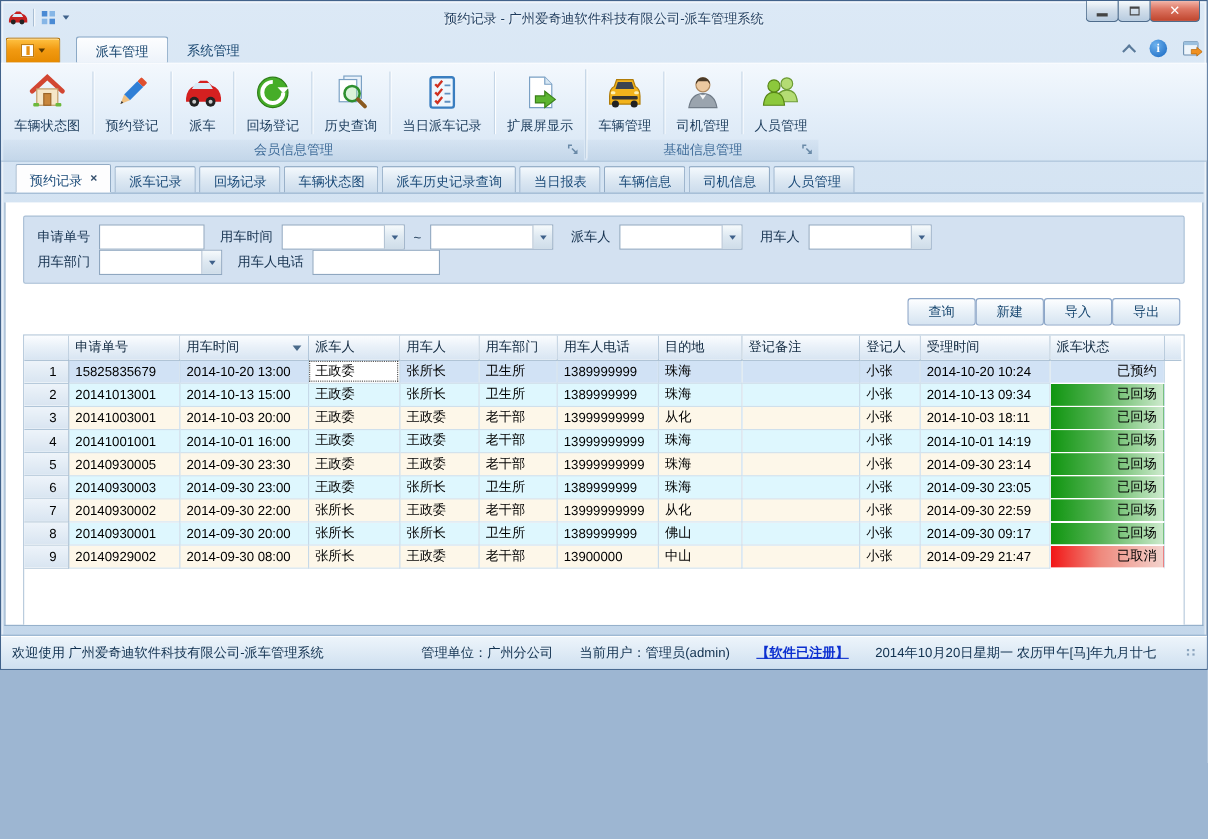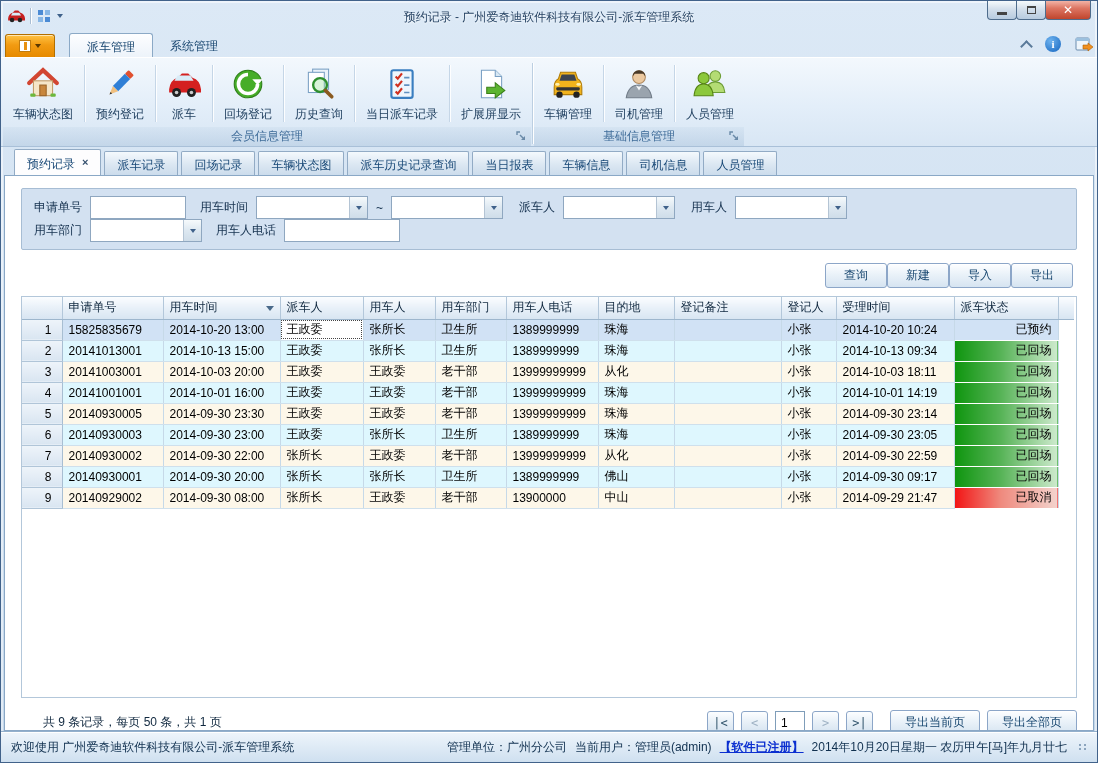--- a/index.html
+++ b/index.html
@@ -1,18 +1,18 @@
 <!DOCTYPE html>
 <html><head>
 <meta charset="utf-8">
 <style>
 *{box-sizing:border-box;margin:0;padding:0}
 html,body{width:1098px;height:763px}
 body{font-family:"Liberation Sans","DejaVu Sans",sans-serif;font-size:12px;color:#1b3a5c;background:#9db6d2}
-.window{width:1098px;height:763px;display:flex;flex-direction:column;border:1px solid #41628a;background:linear-gradient(#dce9f6,#c2d6ea);box-shadow:inset 0 0 0 2px rgba(255,255,255,.5)}
+.window{width:1098px;height:609px;display:flex;flex-direction:column;border:1px solid #41628a;background:linear-gradient(#dce9f6,#c2d6ea);box-shadow:inset 0 0 0 2px rgba(255,255,255,.5)}
 
 .titlebar{height:30px;display:flex;align-items:center;padding:0 6px;position:relative;flex:0 0 auto}
 .title-text{position:absolute;left:0;right:0;top:8px;text-align:center;color:#1e3c5e;text-shadow:0 1px 2px #fff;pointer-events:none}
 .qat{display:flex;align-items:center;gap:5px;z-index:1}
 .qat .vsep{width:1px;height:16px;background:#a9bed4;box-shadow:1px 0 0 #fff}
 .small-arrow{width:0;height:0;border-left:3px solid transparent;border-right:3px solid transparent;border-top:4px solid #3f618a}
 .win-controls{margin-left:auto;display:flex;align-self:flex-start;z-index:1}
 .win-btn{width:30px;height:19px;margin-left:-1px;border:1px solid #4e6c8c;border-top:none;border-radius:0 0 4px 4px;display:flex;align-items:center;justify-content:center;background:linear-gradient(#f6fafc,#d3dfeb 45%,#b7cbdf);color:#3a3a3a;font-weight:bold}
 .win-btn.close{width:46px;background:linear-gradient(#f2b3a6,#dd7663 40%,#c0452d);color:#fff}
 .restore-glyph{width:9px;height:8px;border:1px solid #444;border-top:2px solid #444}
@@ -39,21 +39,21 @@
 .rgroup-label{height:19px;display:flex;align-items:center;justify-content:center;color:#3f6c99;position:relative;background:linear-gradient(rgba(190,210,230,.25),rgba(170,195,220,.45))}
 .launcher{position:absolute;right:4px;bottom:4px;width:11px;height:11px}
 .groupsep{width:1px;background:#bccfe2;box-shadow:1px 0 0 #fff;margin:3px 1px 2px}
 
 .doctabs{height:27px;display:flex;align-items:flex-end;gap:3px;padding:0 10px;margin:2px 3px 0;border-bottom:1px solid #8aa8c6;flex:0 0 auto}
 .doctab{height:24px;padding:5px 12px 0;background:linear-gradient(#f4f9fd,#dbe7f2 55%,#ccdcec);border:1px solid #92abc5;border-bottom:none;border-radius:2px 2px 0 0;color:#1a4a78;display:flex;gap:7px;align-items:flex-start;white-space:nowrap}
 .doctab[data-active="true"]{background:#fdfdfe;height:26px;padding-top:6px}
 .tabclose{color:#35506e;font-weight:bold;font-size:11px}
 .tabclose:empty{display:none}
 
-.page{flex:1 1 auto;background:#fff;border:1px solid #8aa8c6;border-top:none;margin:0 3px;display:flex;flex-direction:column;overflow:hidden}
+.page{flex:1 1 auto;background:#fff;border:1px solid #8aa8c6;border-top:none;margin:8px 3px;display:flex;flex-direction:column;overflow:hidden}
 .filters{margin:12px 16px 0;height:62px;background:#d3e1f1;border:1px solid #a7bdd4;border-radius:2px;padding:7px 10px;display:flex;flex-direction:column;justify-content:space-between;flex:0 0 auto}
 .frow{display:flex;align-items:center;height:23px}
 .flabel{margin:0 8px 0 2px;white-space:nowrap;color:#14304e}
 input.text{width:96px;height:23px;border:1px solid #8fa7c0;padding:2px 4px;font:inherit;color:#000}
 .combo{width:112px;height:23px;border:1px solid #8fa7c0;background:#fff;display:flex;align-items:stretch}
 .combo .cbtn{margin-left:auto;width:18px;background:linear-gradient(#f6fafc,#dde8f1 50%,#cfdde9);border-left:1px solid #b4c4d4;display:flex;align-items:center;justify-content:center}
 .tilde{margin:0 8px;color:#14304e}
 .actions{display:flex;justify-content:flex-end;margin:13px 20px 0;flex:0 0 auto}
 .btn{min-width:62px;height:25px;padding:0 14px;border:1px solid #8ca6c8;border-radius:3px;background:linear-gradient(#fdfeff,#eaf2f9 45%,#d6e4f1);color:#17466f;display:flex;align-items:center;justify-content:center;box-shadow:inset 0 1px 0 #fff}
 
@@ -76,21 +76,21 @@
 td.stub{background:#fff!important;border-bottom:none}
 
 .gridfooter{display:flex;align-items:center;margin:12px 16px 0;flex:0 0 auto}
 .summary{margin-left:22px;color:#10283f}
 .pager{margin-left:auto;display:flex;gap:7px;align-items:center}
 .pbtn{width:27px;height:23px;border:1px solid #8ca6c8;border-radius:3px;background:linear-gradient(#fdfeff,#e9f1f8 45%,#d5e3f0);display:flex;align-items:center;justify-content:center;color:#33566e;font-family:"DejaVu Sans Mono",monospace}
 .pbtn.dim{color:#9fb2c4}
 .pinput{width:30px;height:23px;border:1px solid #7f9db9;padding:2px 5px;font:inherit;color:#000}
 .exbtn{margin-left:10px}
 
-.statusbar{height:31px;background:linear-gradient(#eef5fb,#cfe0f0);border-top:1px solid #93b0cc;box-shadow:inset 0 1px 0 #fff;display:flex;align-items:center;padding:0 10px;gap:8px;flex:0 0 auto;white-space:nowrap}
+.statusbar{height:31px;background:linear-gradient(#eef5fb,#cfe0f0);border-top:1px solid #93b0cc;box-shadow:inset 0 1px 0 #fff;display:flex;align-items:center;padding:0 10px;gap:24px;flex:0 0 auto;white-space:nowrap}
 .sb-welcome{flex:1}
 .sb-item{color:#10304f}
 .license{color:#0b2fd0;text-decoration:underline;font-weight:bold}
 .grip{display:grid;grid-template-columns:repeat(2,3px);grid-gap:2px;margin-left:4px}
 .grip i{width:2px;height:2px;background:#8ba4bd;display:block}
 </style>
 </head>
 <body>
 
 <div class="window">

